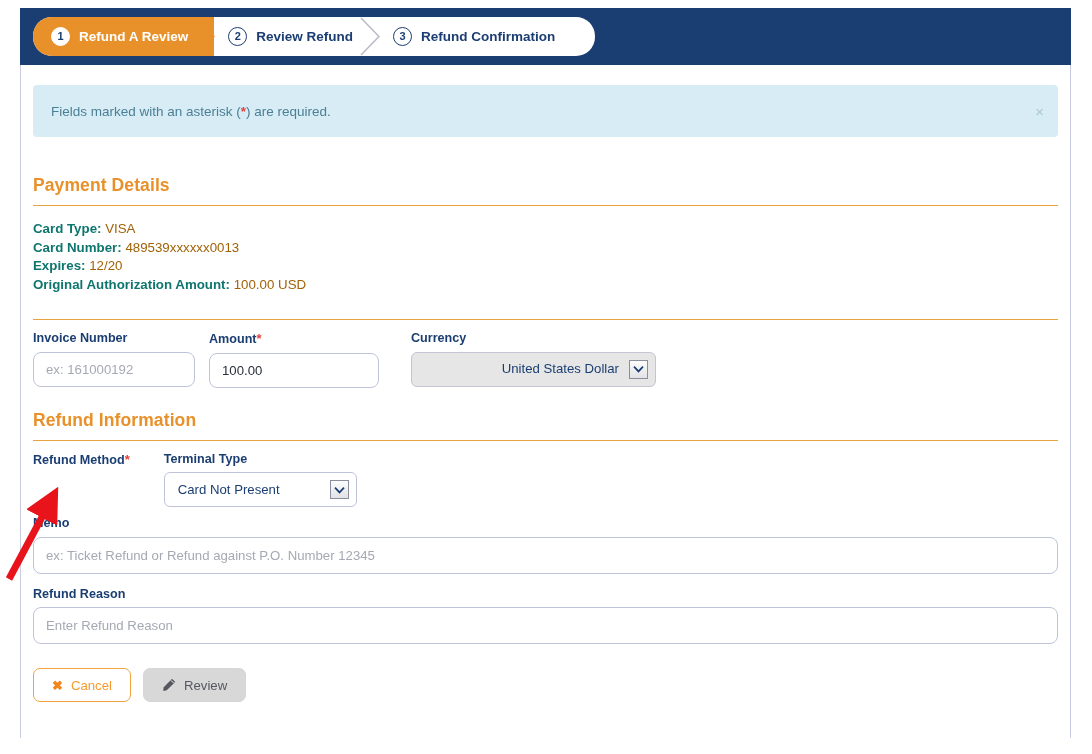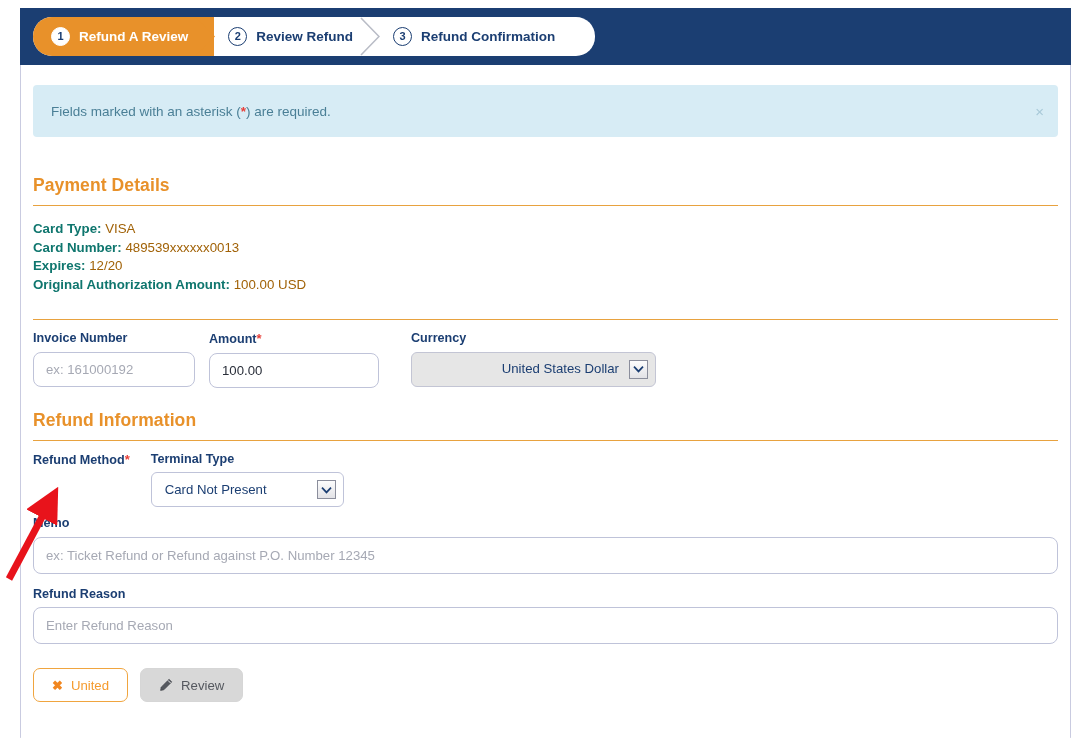--- a/index.html
+++ b/index.html
@@ -355,21 +355,21 @@
               </svg>
           </span>
         </div>
       </div>
 
     </div>
 
     <div class="section-title" style="margin-top:22px">Refund Information</div>
     <div class="section-rule"></div>
 
-    <div class="form-row" style="gap:21px">
+    <div class="form-row" style="gap:34px">
 
       <div class="field">
         <div class="field-label"><span>Refund Method</span><span class="req">*</span></div>
       </div>
 
       <div class="field">
         <div class="field-label">Terminal Type</div>
         <div class="sel" id="terminal-type-select">
           <span class="sel-val">Card Not Present</span>
           <span class="sel-arrow">
@@ -388,21 +388,21 @@
     </div>
 
     <div class="wide-field" style="margin-top:14px">
       <div class="field-label">Refund Reason</div>
       <input class="txt wide-input" type="text" placeholder="Enter Refund Reason" style="">
     </div>
 
     <div id="actions">
       <div class="btn" id="cancel-button">
         <span class="x-ico">✖</span>
-        <span>United</span>
+        <span>Cancel</span>
       </div>
       <div class="btn" id="review-button">
         <span class="pencil-ico">
           <svg width="14" height="14" viewBox="0 0 14 14">
             <path d="M10.1,1.3 L12.7,3.9 L4.8,11.8 L1.6,12.4 L2.2,9.2 Z" fill="#55585f" stroke="#3f4248" stroke-width="0.7" stroke-linejoin="round"></path>
             <path d="M9.0,2.4 L11.6,5.0" stroke="#ffffff" stroke-width="0.9"></path>
           </svg>
         </span>
         <span>Review</span>
       </div>

